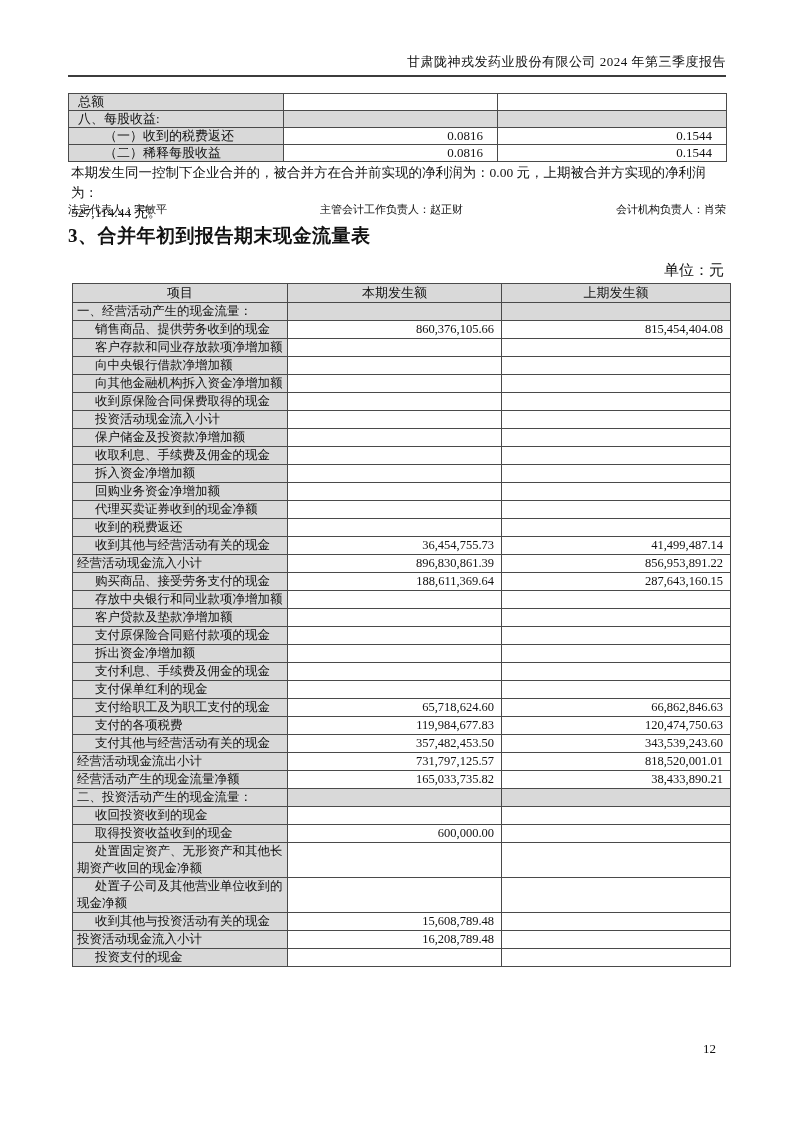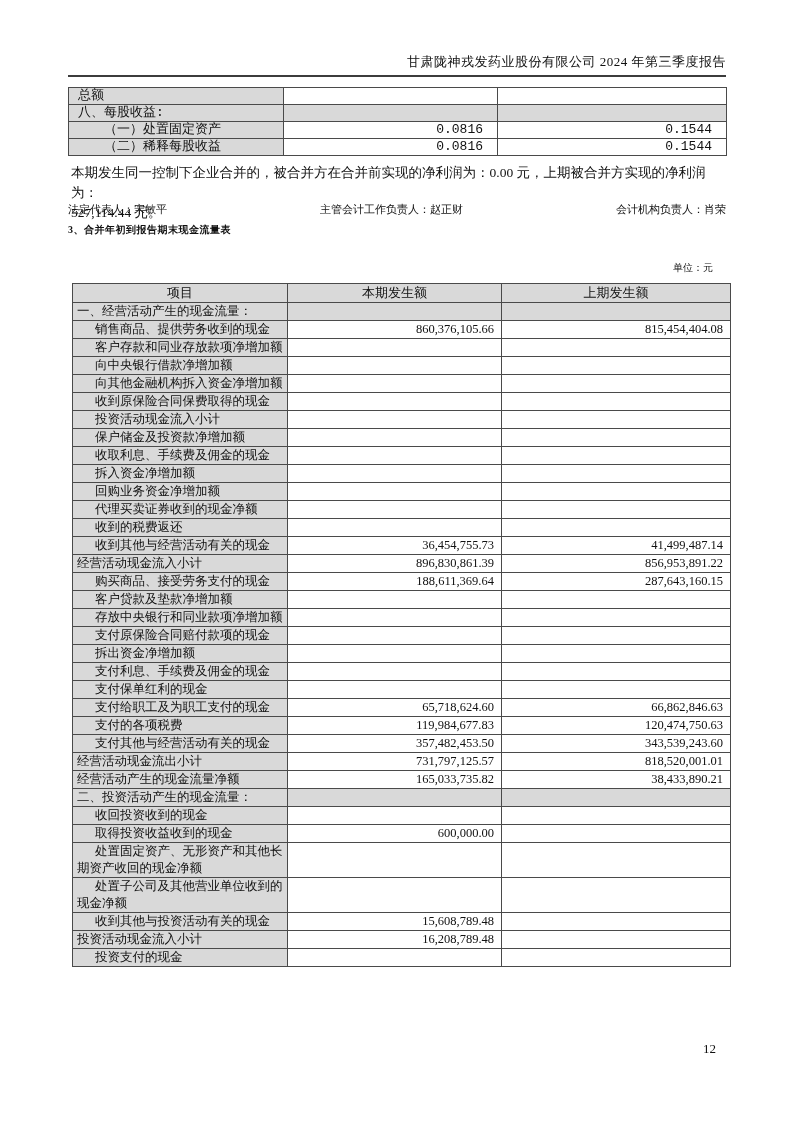--- a/index.html
+++ b/index.html
@@ -21,21 +21,21 @@
     position: absolute; top: 75px; left: 0;
     width: 658px; height: 2px; background: #3c3c3c;
   }
 
   table.tbl {
     border-collapse: collapse; table-layout: fixed;
     width: 658px; color: #111111;
   }
   .tbl td, .tbl th { border: 1px solid #4a4a4a; overflow: hidden; vertical-align: middle; }
 
-  .eps-table { position: absolute; top: 87px; left: 0; font-family: Liberation Mono, monospace; }
+  .eps-table { position: absolute; top: 93px; left: 0; }
   .eps-table td { font-size: 13px; line-height: 16px; }
   .eps-table .label-cell { padding: 0 2px 0 9px; }
   .eps-table .indent { text-indent: 26px; }
   .eps-table .num-cell { padding-right: 14px; }
 
   .cashflow-table { position: absolute; top: 283px; left: 4px; }
   .cashflow-table th {
     font-weight: normal; background: #d9d9d9;
     font-size: 13px; line-height: 18px; text-align: center; padding: 0;
   }
@@ -51,23 +51,23 @@
     position: absolute; top: 163px; left: 3px; width: 655px;
     font-size: 13.5px; line-height: 20px;
   }
   .signatures {
     position: absolute; top: 202px; left: 0; width: 658px;
     display: flex; justify-content: space-between;
     font-size: 11px;
   }
   .section-heading {
     position: absolute; top: 223px; left: 0; margin: 0;
-    font-size: 10px; font-weight: bold; letter-spacing: 0.5px;
-  }
-  .unit-label { position: absolute; top: 261px; right: 13px; font-size: 10px; }
+    font-size: 19px; font-weight: bold; letter-spacing: 0.5px;
+  }
+  .unit-label { position: absolute; top: 261px; right: 2px; font-size: 15px; }
   .page-number { position: absolute; top: 1041px; right: 77px; font-size: 13px; }
 </style>
 </head>
 <body>
 
 <div class="content">
 
   <div class="page-header">甘肃陇神戎发药业股份有限公司 2024 年第三季度报告</div>
   <div class="header-rule"></div>
 
@@ -82,21 +82,21 @@
           <td class="label-cell">总额</td>
           <td class="num-cell"></td>
           <td class="num-cell"></td>
         </tr>
         <tr class="section-row">
           <td class="label-cell">八、每股收益:</td>
           <td class="num-cell"></td>
           <td class="num-cell"></td>
         </tr>
         <tr>
-          <td class="label-cell indent">（一）处置固定资产</td>
+          <td class="label-cell indent">（一）收到的税费返还</td>
           <td class="num-cell">0.0816</td>
           <td class="num-cell">0.1544</td>
         </tr>
         <tr>
           <td class="label-cell indent">（二）稀释每股收益</td>
           <td class="num-cell">0.0816</td>
           <td class="num-cell">0.1544</td>
         </tr>
       </tbody>
   </table>
@@ -204,26 +204,26 @@
           <td class="label-cell">经营活动现金流入小计</td>
           <td class="num-cell">896,830,861.39</td>
           <td class="num-cell">856,953,891.22</td>
         </tr>
         <tr>
           <td class="label-cell indent">购买商品、接受劳务支付的现金</td>
           <td class="num-cell">188,611,369.64</td>
           <td class="num-cell">287,643,160.15</td>
         </tr>
         <tr>
+          <td class="label-cell indent">存放中央银行和同业款项净增加额</td>
+          <td class="num-cell"></td>
+          <td class="num-cell"></td>
+        </tr>
+        <tr>
           <td class="label-cell indent">客户贷款及垫款净增加额</td>
-          <td class="num-cell"></td>
-          <td class="num-cell"></td>
-        </tr>
-        <tr>
-          <td class="label-cell indent">存放中央银行和同业款项净增加额</td>
           <td class="num-cell"></td>
           <td class="num-cell"></td>
         </tr>
         <tr>
           <td class="label-cell indent">支付原保险合同赔付款项的现金</td>
           <td class="num-cell"></td>
           <td class="num-cell"></td>
         </tr>
         <tr>
           <td class="label-cell indent">拆出资金净增加额</td>

